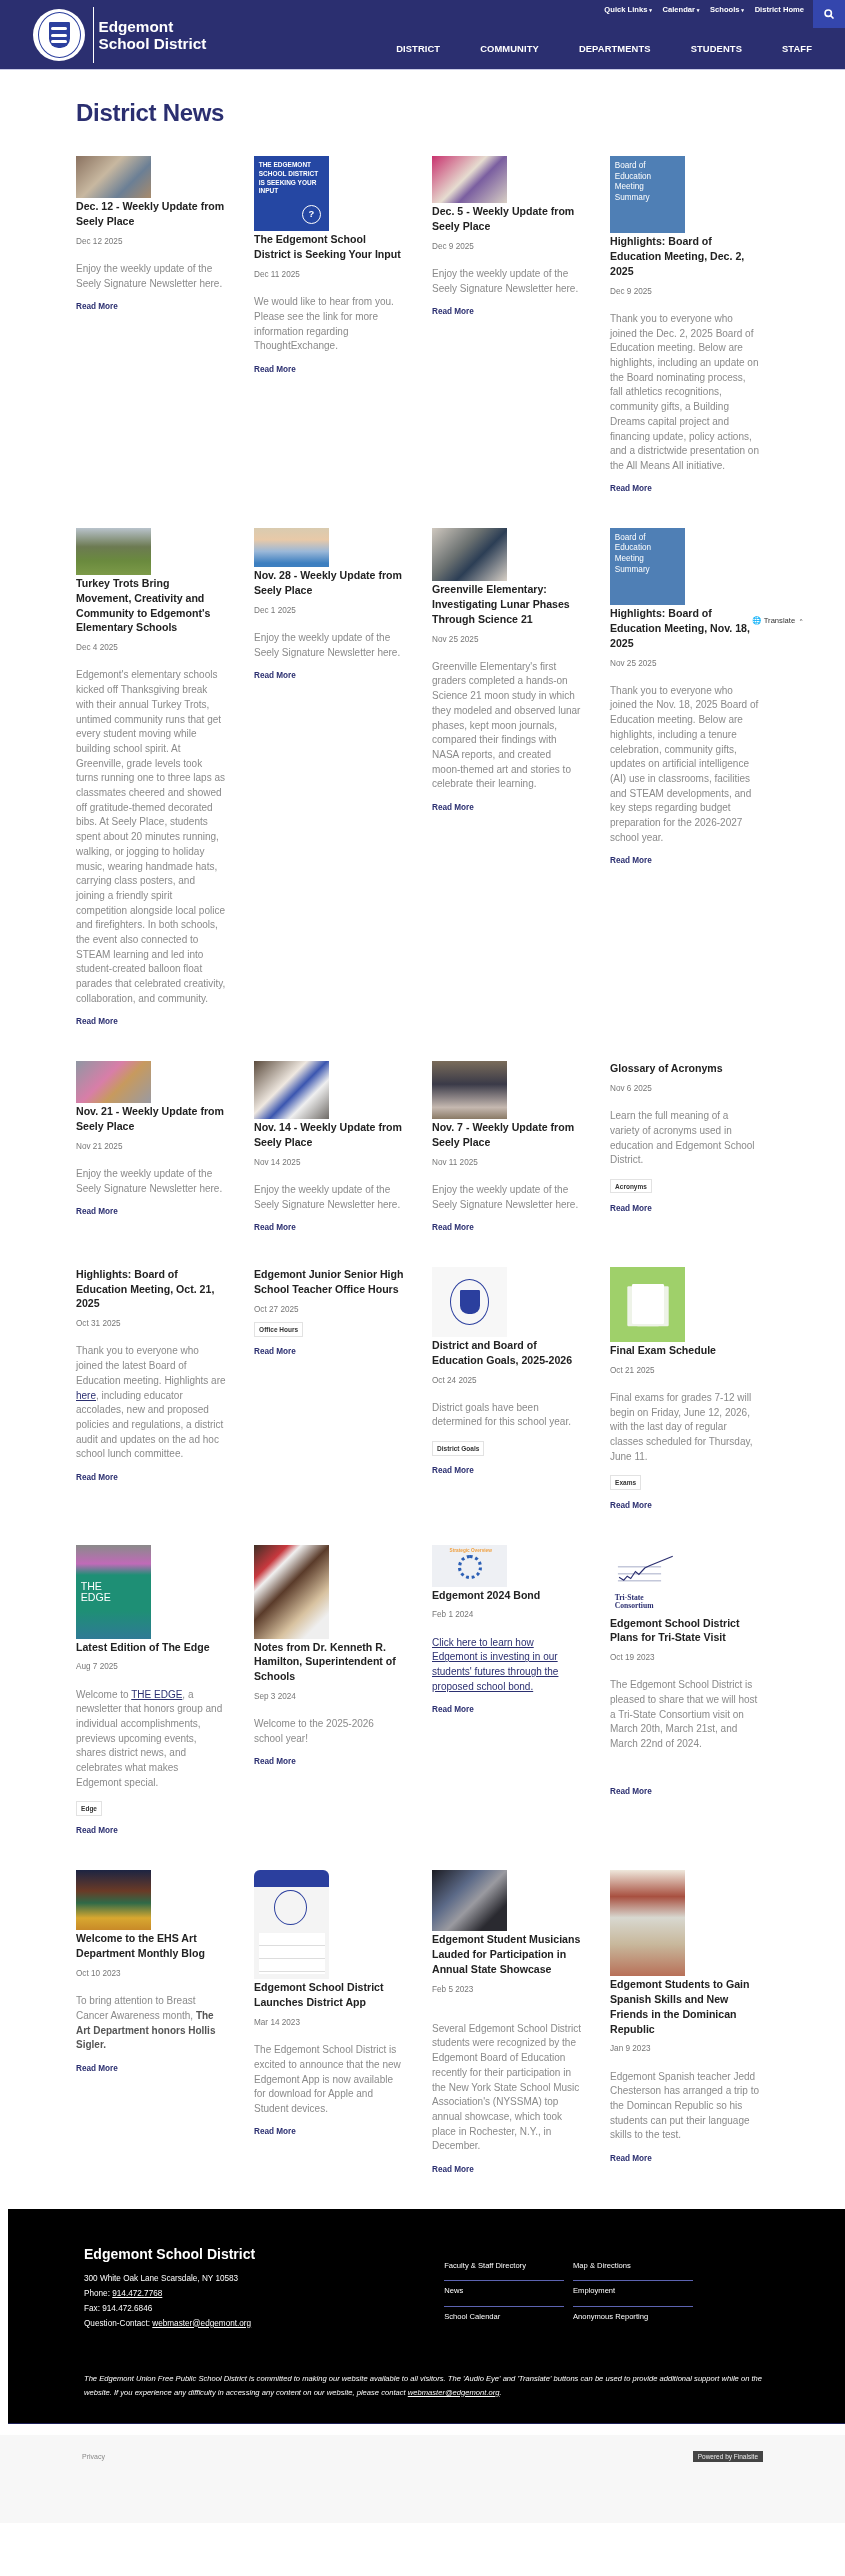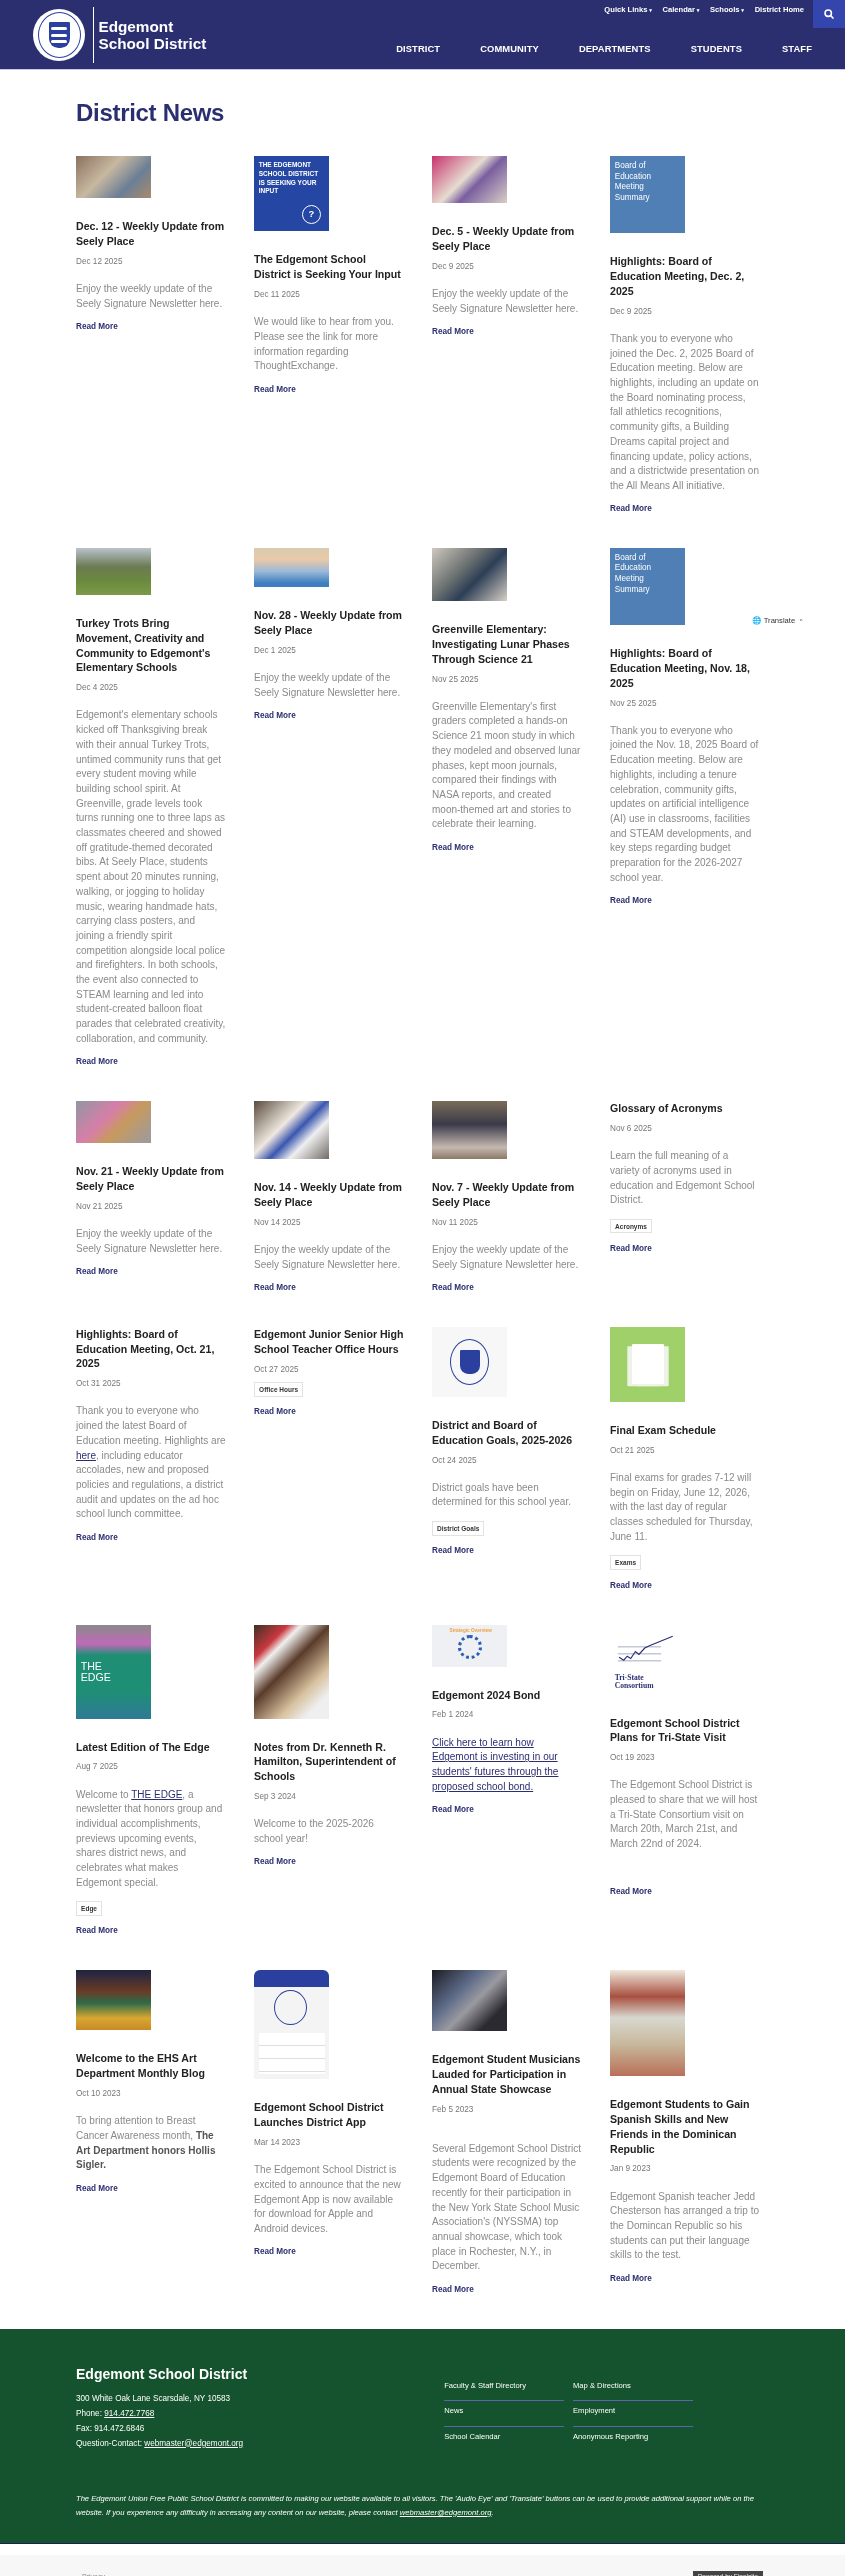--- a/index.html
+++ b/index.html
@@ -19,35 +19,35 @@
   .utility { position: absolute; right: 33px; top: 4.7px; display: flex; gap: 10.6px; align-items: center; font-size: 7.6px; color: #fff; font-weight: bold; }
   .utility .caret { font-size: 5.3px; margin-left: 1.8px; }
   .search-btn { position: absolute; right: 0; top: 0; width: 32px; height: 28px; background: #3446ad; display: flex; align-items: center; justify-content: center; }
   .mainnav { position: absolute; right: 33px; top: 43px; display: flex; gap: 40px; color: #fff; font-weight: bold; font-size: 9.4px; letter-spacing: 0.1px; }
 
   
   .main { padding: 23.5px 76px 35px 76px; }
   .page-title { color: #2b2f70; font-size: 24px; font-weight: bold; margin: 5.9px 0 29px 0; letter-spacing: -0.3px; }
   .grid { display: grid; grid-template-columns: repeat(4, 150px); column-gap: 28px; row-gap: 35px; }
   .card { display: flex; flex-direction: column; }
-  .thumb { display: block; margin-bottom: 21px; position: relative; overflow: hidden; }
+  .thumb { display: block; margin-bottom: 1px; position: relative; overflow: hidden; }
   .thumb .lbl { position: absolute; left: 4.7px; top: 4.7px; color: #fff; font-weight: bold; font-size: 7.6px; line-height: 10px; }
   .card h3 { font-size: 10.6px; line-height: 14.7px; font-weight: bold; color: #222; margin-bottom: 8.2px; }
   .date { font-size: 8.2px; color: #777; margin-bottom: 8.2px; }
   .excerpt { font-size: 10px; line-height: 14.7px; color: #8a8a8a; margin-bottom: 10.6px; margin-top: 8px; }
   .excerpt a { color: #2b2f70; text-decoration: underline; }
   .excerpt b { color: #555; }
   .tag { display: inline-block; align-self: flex-start; font-size: 6.5px; font-weight: bold; color: #333; border: 0.6px solid #e2e2e2; padding: 2.9px 4.1px; margin-bottom: 10.6px; }
   .read-more { font-size: 8.2px; font-weight: bold; color: #2b2f70; }
 
   
   .translate { position: absolute; left: 752px; top: 616px; font-size: 7.6px; color: #333; display: flex; align-items: center; gap: 2.3px; }
 
   
-  .footer { background: #14532d; color: #fff; padding: 29px 76px 23.5px 76px; border-bottom: 1.8px solid #1d2057; }
+  .footer { background: #000000; color: #fff; padding: 29px 76px 23.5px 76px; border-bottom: 1.8px solid #1d2057; margin-left: 8px; }
   .footer-top { display: flex; justify-content: space-between; }
   .footer h2 { font-size: 14px; font-weight: bold; margin-bottom: 10.6px; margin-top: 8.2px; }
   .footer .contact p { font-size: 8.2px; line-height: 14.7px; }
   .footer .contact a { text-decoration: underline; }
   .footer-links { display: grid; grid-template-columns: 120px 120px; column-gap: 8.8px; margin-top: 17.6px; margin-right: 76px; }
   .footer-links a { font-size: 7.6px; padding: 5.3px 0; border-bottom: 0.6px solid #5c63b0; display: block; }
   .footer-links a.last { border-bottom: none; }
   .disclaimer { font-style: italic; font-size: 7.6px; line-height: 13.5px; margin-top: 41px; max-width: 693px; }
   .disclaimer a { text-decoration: underline; }
   .subfooter { background: #f7f7f7; height: 88px; margin-top: 11.7px; position: relative; }
@@ -298,21 +298,21 @@
     </article>
 
     <article class="card">
       <a class="thumb" style="width:75px;height:109px;background:#f4f4f4;border-radius:5.9px 5.9px 0 0;">
         <span style="position:absolute;left:0;top:0;width:75px;height:16.4px;background:#2b3f9e;display:block;"></span>
         <span style="position:absolute;left:20px;top:20px;width:33px;height:35px;border-radius:50%;border:1.8px solid #2b3f9e;display:block;"></span>
         <span style="position:absolute;left:4.7px;top:63px;width:66px;height:41px;background:repeating-linear-gradient(180deg,#fff 0,#fff 11.7px,#ddd 11.7px,#ddd 13px);display:block;"></span>
       </a>
       <h3>Edgemont School District Launches District App</h3>
       <div class="date">Mar 14 2023</div>
-      <p class="excerpt">The Edgemont School District is excited to announce that the new Edgemont App is now available for download for Apple and Android devices.</p>
+      <p class="excerpt">The Edgemont School District is excited to announce that the new Edgemont App is now available for download for Apple and Student devices.</p>
       <a class="read-more">Read More</a>
     </article>
 
     <article class="card">
       <a class="thumb" style="width:75px;height:61px;background:linear-gradient(135deg,#1c1c22,#5c6a88 35%,#9a9aa0 55%,#2a2a30 80%);"></a>
       <h3>Edgemont Student Musicians Lauded for Participation in Annual State Showcase</h3>
       <div class="date" style="margin-bottom:20px;">Feb 5 2023</div>
       <p class="excerpt">Several Edgemont School District students were recognized by the Edgemont Board of Education recently for their participation in the New York State School Music Association's (NYSSMA) top annual showcase, which took place in Rochester, N.Y., in December.</p>
       <a class="read-more">Read More</a>
     </article>

